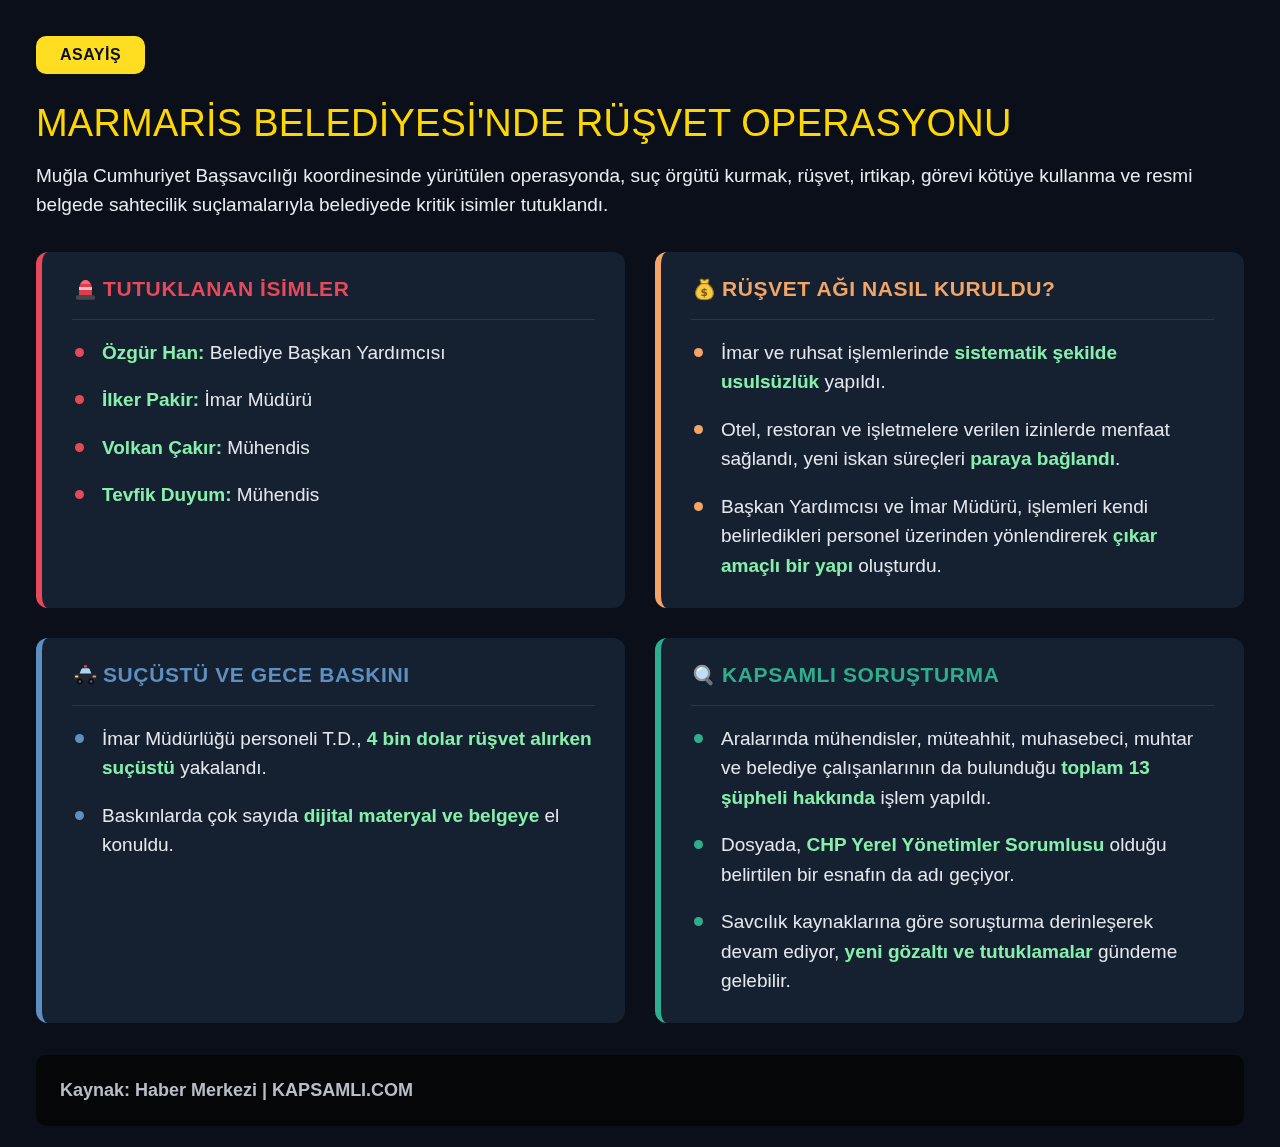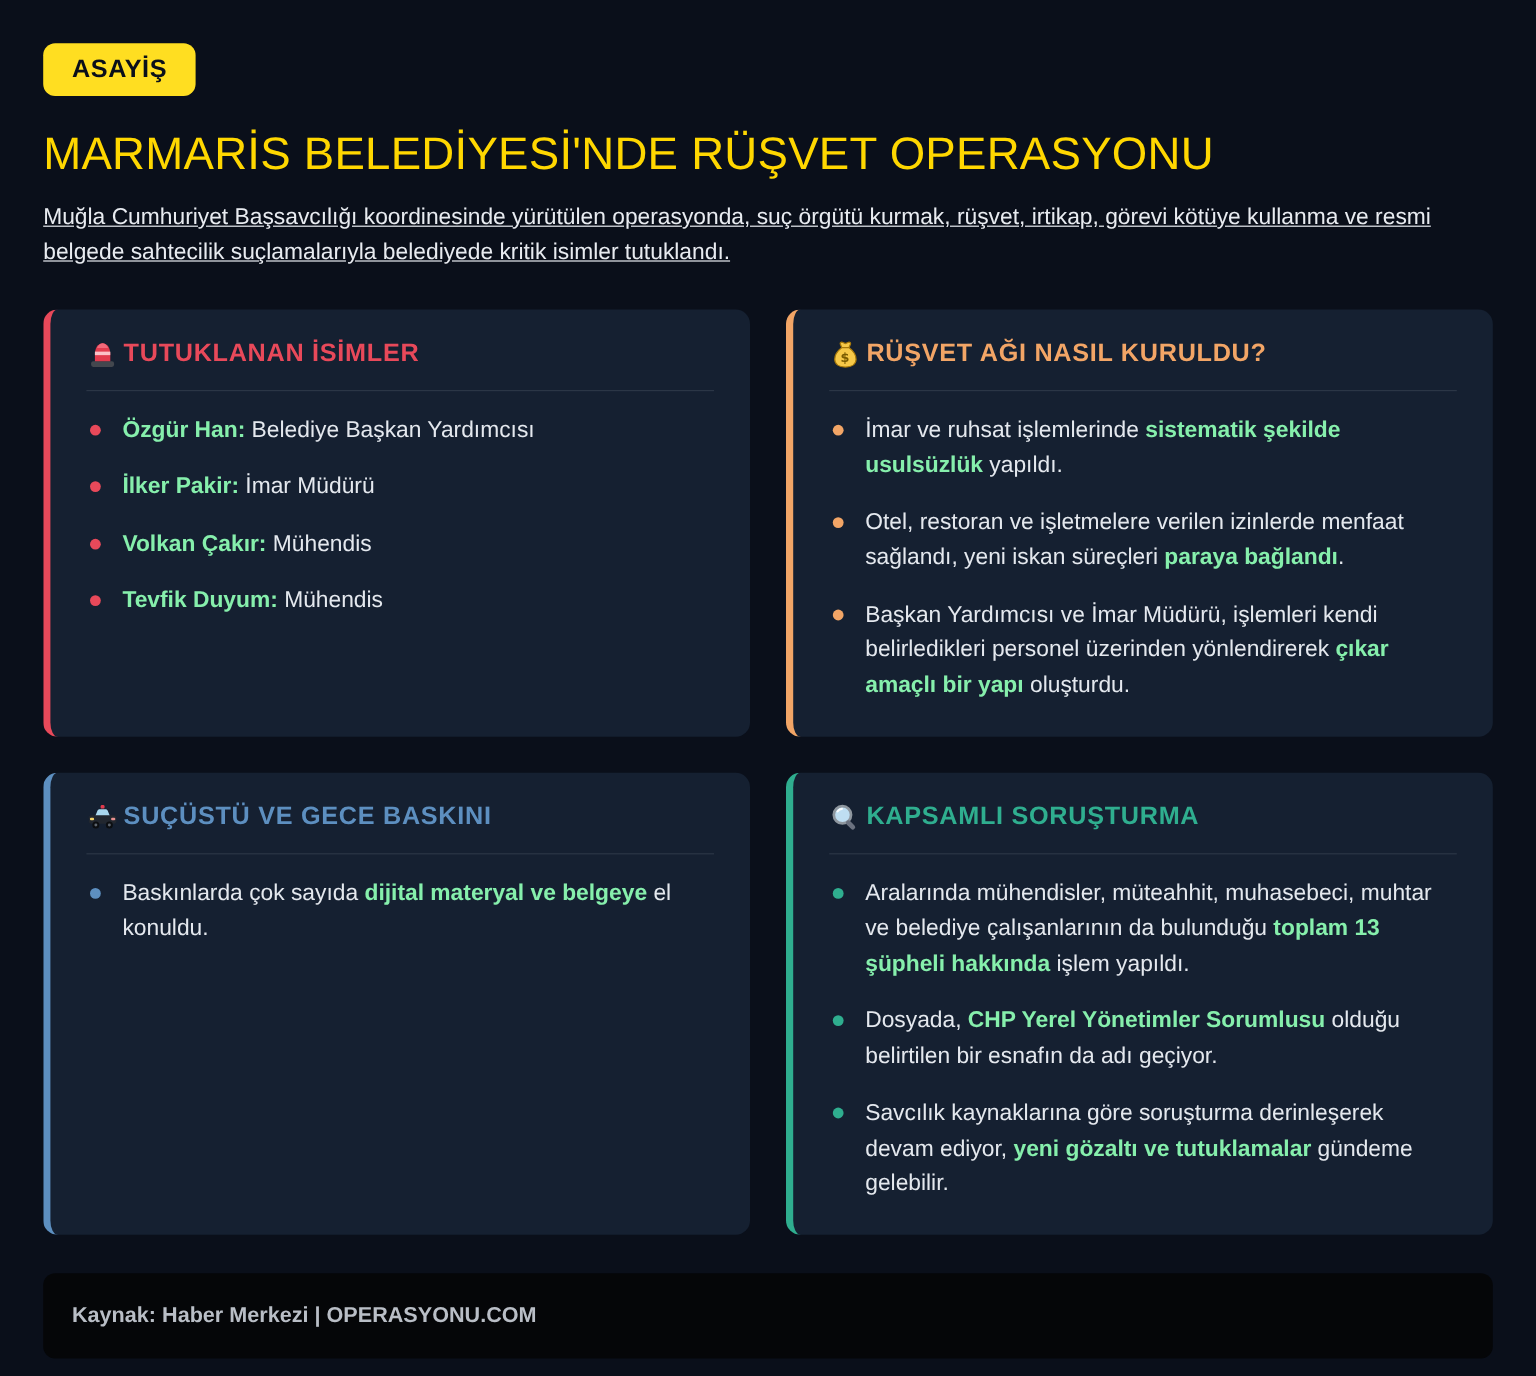--- a/index.html
+++ b/index.html
@@ -19,39 +19,38 @@
     background:var(--background);
     font-family:"Liberation Sans","DejaVu Sans",sans-serif;
     color:var(--body-text);
     padding:36px;
   }
   .badge{
     display:inline-block;
     background:var(--badge-yellow);
     color:#0a0f1a;
     font-weight:bold;
-    font-size:21px;
+    font-size:16px;
     letter-spacing:.5px;
     padding:10px 24px;
     border-radius:10px;
   }
   h1.title{
     margin-top:28px;
     font-size:38px;
     font-weight:normal;
     letter-spacing:.2px;
     color:var(--title-yellow);
   }
   p.intro{
     margin-top:16px;
     font-size:19px;
     line-height:1.55;
     color:#e8ebf0;
     max-width:1208px;
-    text-decoration:underline;
   }
   .grid{
     margin-top:32px;
     display:grid;
     grid-template-columns:1fr 1fr;
     gap:30px;
   }
   .card{
     background:var(--card-background);
     border-left:6px solid var(--accent,#888);
@@ -169,20 +168,21 @@
           <circle cx="7" cy="17.3" r="2.6" fill="#0c0e11"></circle>
           <circle cx="7" cy="17.3" r="1.1" fill="#5d646d"></circle>
           <circle cx="17" cy="17.3" r="2.6" fill="#0c0e11"></circle>
           <circle cx="17" cy="17.3" r="1.1" fill="#5d646d"></circle>
         </svg>
       </span>
       <span>SUÇÜSTÜ VE GECE BASKINI</span>
     </div>
     <hr class="divider">
     <ul>
+        <li><span>İmar Müdürlüğü personeli T.D., </span><b>4 bin dolar rüşvet alırken suçüstü</b><span> yakalandı.</span></li>
         <li><span>Baskınlarda çok sayıda </span><b>dijital materyal ve belgeye</b><span> el konuldu.</span></li>
       </ul>
   </section>
 
   <section class="card" style="--accent: #2fae8f;">
     <div class="card-header">
       <span class="icon">
         <svg width="27" height="27" viewBox="0 0 24 24">
           <circle cx="9.8" cy="9.8" r="6.4" fill="#bfdef2" stroke="#8f979f" stroke-width="2"></circle>
           <path d="M6.2 7.2 A4.6 4.6 0 0 1 9.4 5.4" stroke="#ffffff" stroke-width="1.6" fill="none" stroke-linecap="round" opacity="0.9"></path>
@@ -195,14 +195,14 @@
     <ul>
         <li><span>Aralarında mühendisler, müteahhit, muhasebeci, muhtar ve belediye çalışanlarının da bulunduğu </span><b>toplam 13 şüpheli hakkında</b><span> işlem yapıldı.</span></li>
         <li><span>Dosyada, </span><b>CHP Yerel Yönetimler Sorumlusu</b><span> olduğu belirtilen bir esnafın da adı geçiyor.</span></li>
         <li><span>Savcılık kaynaklarına göre soruşturma derinleşerek devam ediyor, </span><b>yeni gözaltı ve tutuklamalar</b><span> gündeme gelebilir.</span></li>
       </ul>
   </section>
 
 </main>
 
 <footer class="footer">
-  <span>Kaynak: Haber Merkezi | OPERASYONU.COM</span>
+  <span>Kaynak: Haber Merkezi | KAPSAMLI.COM</span>
 </footer>
 
 </body></html>

